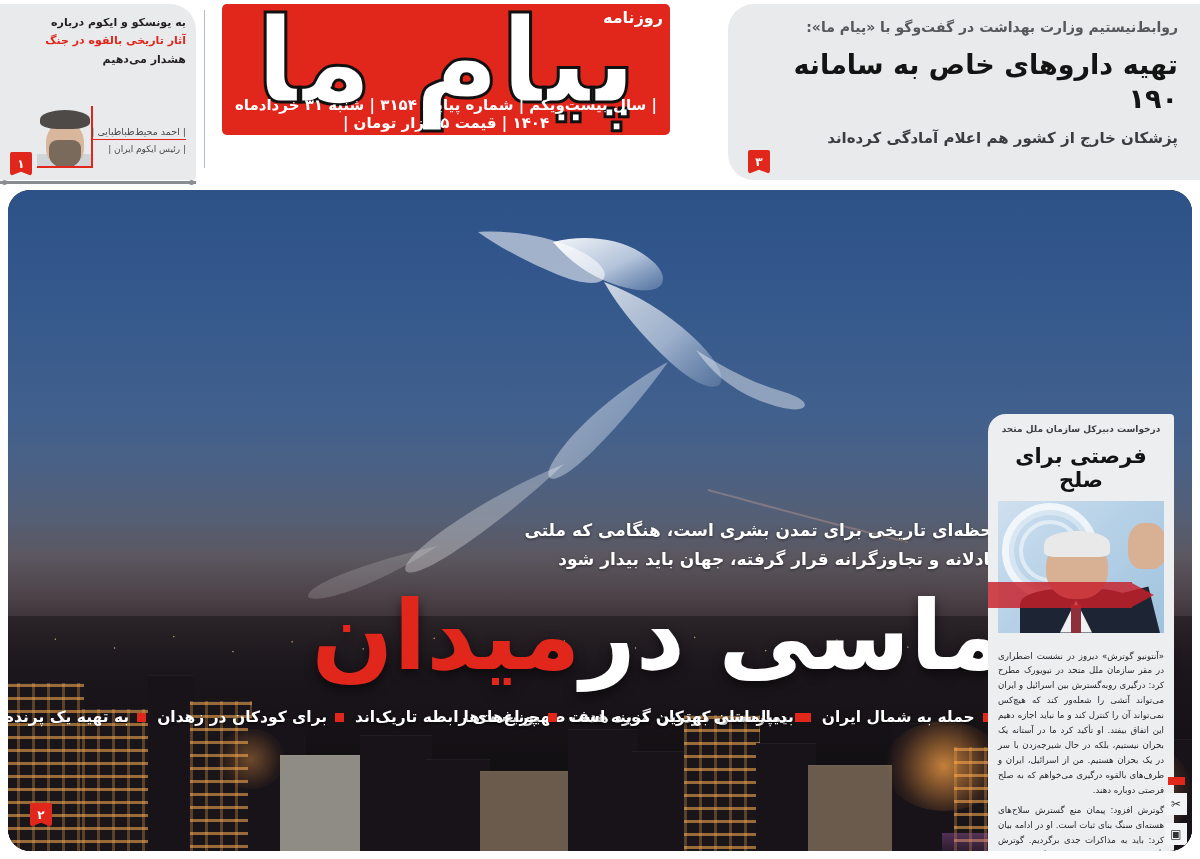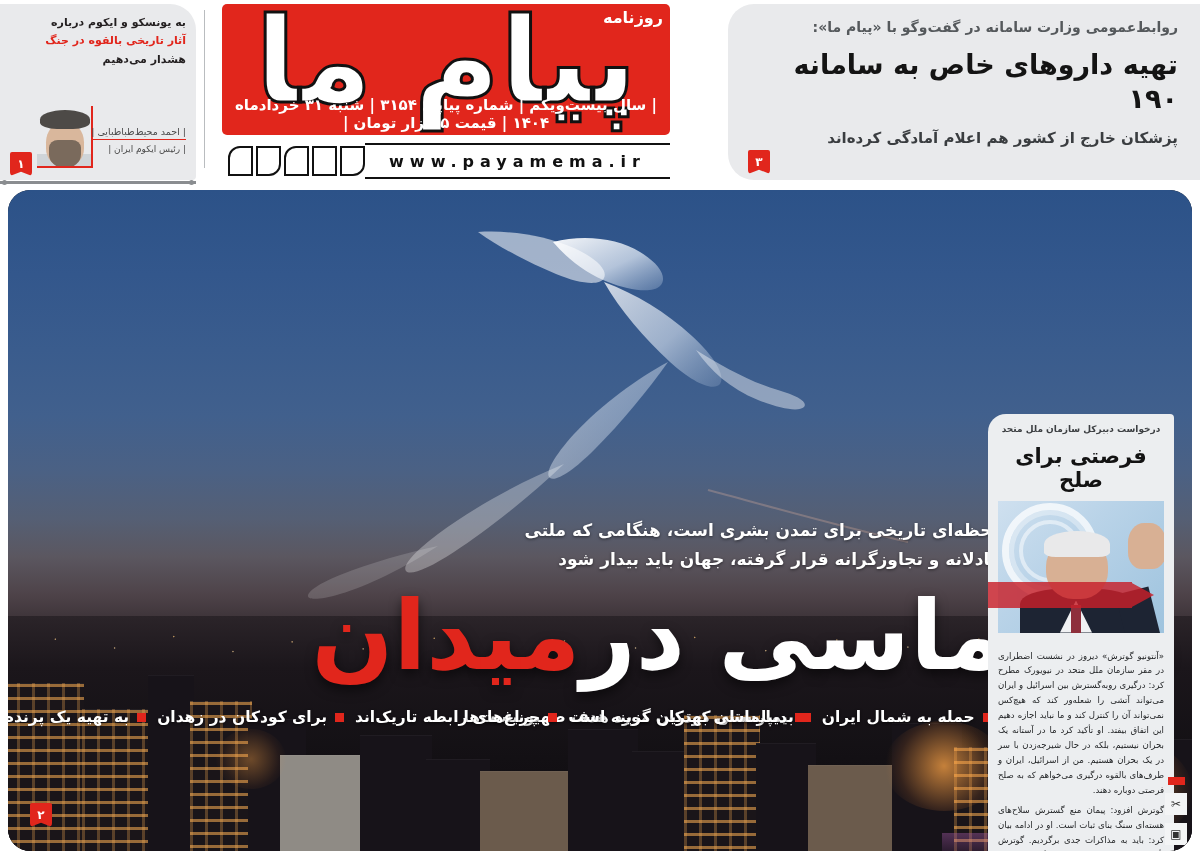--- a/index.html
+++ b/index.html
@@ -595,34 +595,24 @@
     <div class="vdivider"></div>
 
     <div class="masthead">
       <div class="masthead-red">
         <div class="mast-roozname">روزنامه</div>
         <div class="mast-logo">
           <span>پیام ما</span>
         </div>
         <div class="mast-dateline">| سال بیست‌ویکم |  شماره پیاپی ۳۱۵۴ |  شنبه ۳۱ خردادماه ۱۴۰۴ |  قیمت ۵ هزار تومان |</div>
       </div>
-      <div class="mast-url-row">
-        <div class="mast-squares">
-          <div class="sq tl"></div>
-          <div class="sq br"></div>
-          <div class="sq tl"></div>
-          <div class="sq pl"></div>
-          <div class="sq br"></div>
-        </div>
-        <div class="mast-url">www.payamema.ir</div>
-      </div>
     </div>
 
     <div class="teaser-right">
-      <div class="tr-kicker">روابط‌عمومی وزارت سامانه در گفت‌وگو با «پیام ما»:</div>
+      <div class="tr-kicker">روابط‌نیستیم وزارت بهداشت در گفت‌وگو با «پیام ما»:</div>
       <div class="tr-head">تهیه داروهای خاص به سامانه ۱۹۰</div>
       <div class="tr-sub">پزشکان خارج از کشور هم اعلام آمادگی کرده‌اند</div>
       <div class="pagebadge badge-3">۳</div>
     </div>
   </div>
 
   <div class="main">
 
     <div class="sky"></div>
 

